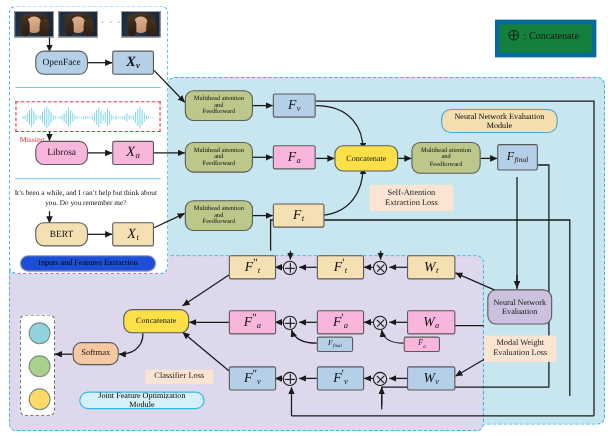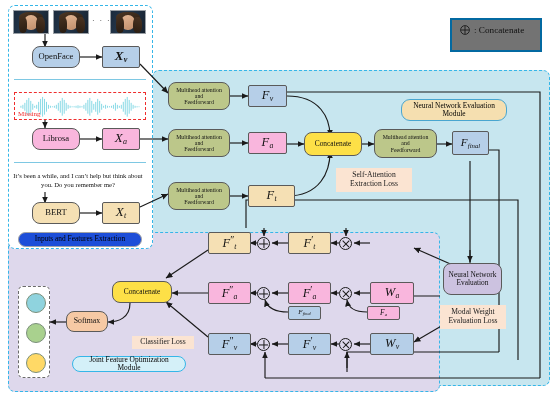--- a/index.html
+++ b/index.html
@@ -45,21 +45,21 @@
   
   .op{position:absolute;box-sizing:border-box;width:13px;height:13px;border-radius:50%;
       border:1.1px solid #1a1a1a;background:transparent;}
   .op::before,.op::after{content:"";position:absolute;background:#1a1a1a;}
   .op-plus::before{left:50%;top:1.4px;width:1.1px;height:8.2px;transform:translateX(-50%);}
   .op-plus::after{top:50%;left:1.4px;height:1.1px;width:8.2px;transform:translateY(-50%);}
   .op-mul::before{left:50%;top:50%;width:1.1px;height:9.4px;transform:translate(-50%,-50%) rotate(45deg);}
   .op-mul::after{left:50%;top:50%;width:1.1px;height:9.4px;transform:translate(-50%,-50%) rotate(-45deg);}
 
   
-  .legend{position:absolute;box-sizing:border-box;border:2px solid #0369a1;background:#737373;
+  .legend{position:absolute;box-sizing:border-box;border:4px solid #0369a1;background:#15803d;
           padding:3px 7px;}
   .legend .row{display:flex;align-items:center;height:13px;font-size:9.2px;color:#111;}
   .legend .gl{position:relative;width:12px;height:12px;margin-right:3px;}
 
   
   .face{position:absolute;box-sizing:border-box;border:1px solid #9aa0a6;overflow:hidden;background:#1d2430;}
   .face .bg{position:absolute;inset:0;
       background:linear-gradient(110deg,#1b2a3c 0%,#24384d 40%,#16212e 100%);}
   .face .head{position:absolute;left:28%;top:18%;width:44%;height:70%;border-radius:46% 46% 44% 44%;
       background:linear-gradient(165deg,#e3b694,#c08e6b);}
@@ -298,21 +298,21 @@
           <path d="M112,6 L112,22"></path>
         <path d="M114,4 L114,24"></path>
           <path d="M116,7 L116,21"></path>
           <path d="M118,10 L118,18"></path>
         <path d="M120,12 L120,16"></path>
           <path d="M122,13 L122,15"></path>
           <path d="M124,13.4 L124,14.6"></path>
         <path d="M126,13.6 L126,14.4"></path>
       </g>
     </svg>
-    <div class="missing" style="left:3px;top:17px;">Missing</div>
+    <div class="missing" style="left:3px;top:30px;">Missing</div>
   </div>
 
   <div class="node rnd c-pink" style="left:32px;top:128px;width:48px;height:22px;font-size:8.6px;">
     <span>Librosa</span>
   </div>
   <div class="node sq c-pink" style="left:102px;top:128px;width:38px;height:22px;">
     <span class="mth" style="font-size:13px;">X<span class="sub">a</span></span>
   </div>
 
   <div class="divider" style="left:14px;top:162px;width:132px;"></div>
@@ -376,20 +376,23 @@
 Extraction Loss</div>
 
   <div class="node rnd c-lav" style="left:443px;top:263px;width:59px;height:32px;font-size:7.4px;white-space:pre-line;">
     <span>Neural Network
 Evaluation</span>
   </div>
 
   <div class="loss" style="left:440px;top:305px;width:66px;height:24px;font-size:7.6px;white-space:pre-line;">Modal Weight
 Evaluation Loss</div>
 
+  <div class="node sq c-tan" style="left:370px;top:232px;width:44px;height:22px;">
+    <span class="mth" style="font-size:12.5px;">W<span class="sub">t</span></span>
+  </div>
   <div class="node sq c-pink" style="left:370px;top:282px;width:44px;height:22px;">
     <span class="mth" style="font-size:12.5px;">W<span class="sub">a</span></span>
   </div>
   <div class="node sq c-blue" style="left:370px;top:333px;width:44px;height:22px;">
     <span class="mth" style="font-size:12.5px;">W<span class="sub">v</span></span>
   </div>
 
   <div class="op op-mul" style="left:339px;top:237px;"></div>
   <div class="node sq c-tan" style="left:288px;top:232px;width:43px;height:22px;">
     <span class="mth" style="font-size:12.5px;">F<span class="pr">′</span><span class="sub">t</span></span>

